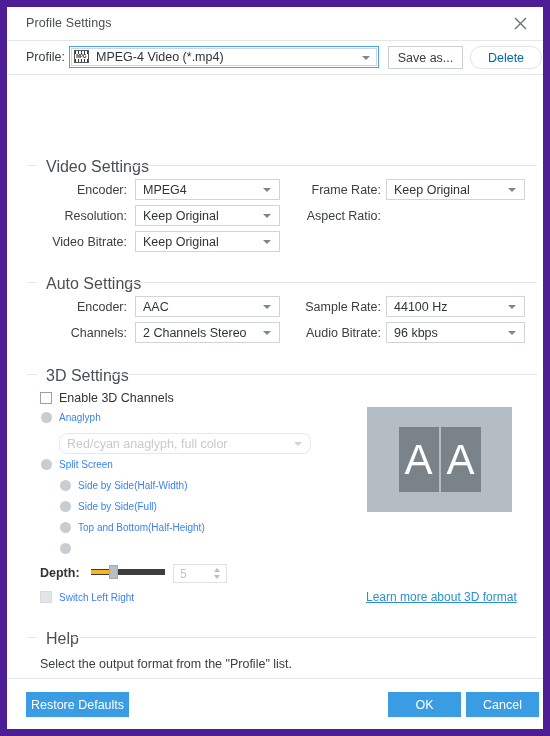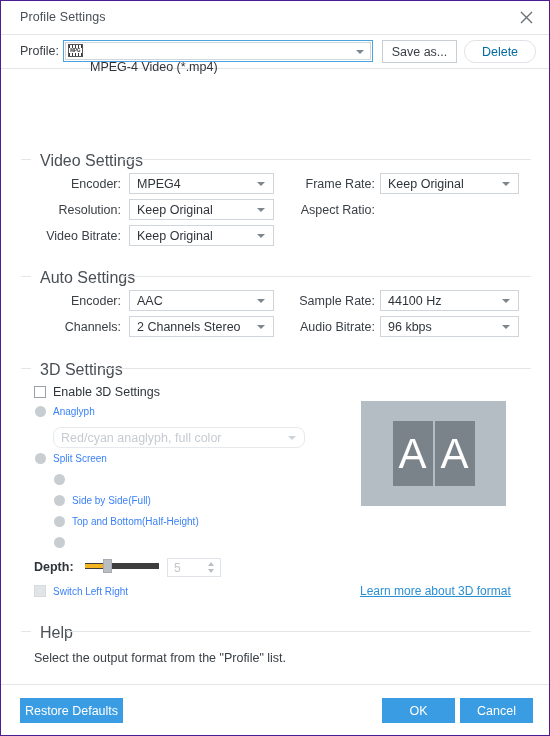--- a/index.html
+++ b/index.html
@@ -15,21 +15,21 @@
     color: #333333;
     overflow: hidden;
   }
 
   .dialog {
     position: relative;
     width: 550px;
     height: 736px;
     background: #ffffff;
     box-sizing: border-box;
-    border: 1px solid #4c1d95;
+    border: 7px solid #4c1d95;
   }
 
   
   .titlebar {
     position: relative;
     height: 33px;
     border-bottom: 1px solid #e3e6e9;
     background: #ffffff;
   }
   .title-text {
@@ -111,21 +111,21 @@
     font-size: 4.5px;
     font-weight: bold;
     color: #2a2a2a;
     line-height: 5px;
     font-family: "Liberation Sans", sans-serif;
     z-index: 2;
   }
   .profile-combo .ptext {
     position: absolute;
     left: 26px;
-    top: 19px;
+    top: 3px;
     font-size: 12.5px;
     color: #2f343a;
   }
   .profile-combo .arrow {
     position: absolute;
     right: 8px;
     top: 9px;
   }
 
   .btn-plain {
@@ -487,21 +487,21 @@
     </div>
 
     <div class="group" style="left:20px; top:299px; width:510px; height:1px;">
       <div class="rule-left"></div>
       <div class="caption">3D Settings</div>
       <div class="rule-right" style="width:430px;"></div>
     </div>
 
     <div class="check-row" style="left:33px; top:316px;">
       <span class="checkbox"></span>
-      <span class="t-on">Enable 3D Settings</span>
+      <span class="t-on">Enable 3D Channels</span>
     </div>
 
     <div class="radio-row" style="left:34px; top:337px;">
       <span class="radio"></span>
       <span class="t-off">Anaglyph</span>
     </div>
 
     <div class="combo disabled" style="left:52px; top:358px; width:252px;">
       <div class="ctext">Red/cyan anaglyph, full color</div>
       <div class="arrow">
@@ -509,20 +509,21 @@
         </div>
     </div>
 
     <div class="radio-row" style="left:34px; top:384px;">
       <span class="radio"></span>
       <span class="t-off">Split Screen</span>
     </div>
 
     <div class="radio-row" style="left:53px; top:405px;">
       <span class="radio"></span>
+      <span class="t-off">Side by Side(Half-Width)</span>
     </div>
     <div class="radio-row" style="left:53px; top:426px;">
       <span class="radio"></span>
       <span class="t-off">Side by Side(Full)</span>
     </div>
     <div class="radio-row" style="left:53px; top:447px;">
       <span class="radio"></span>
       <span class="t-off">Top and Bottom(Half-Height)</span>
     </div>
     <div class="radio-row" style="left:53px; top:468px;">

